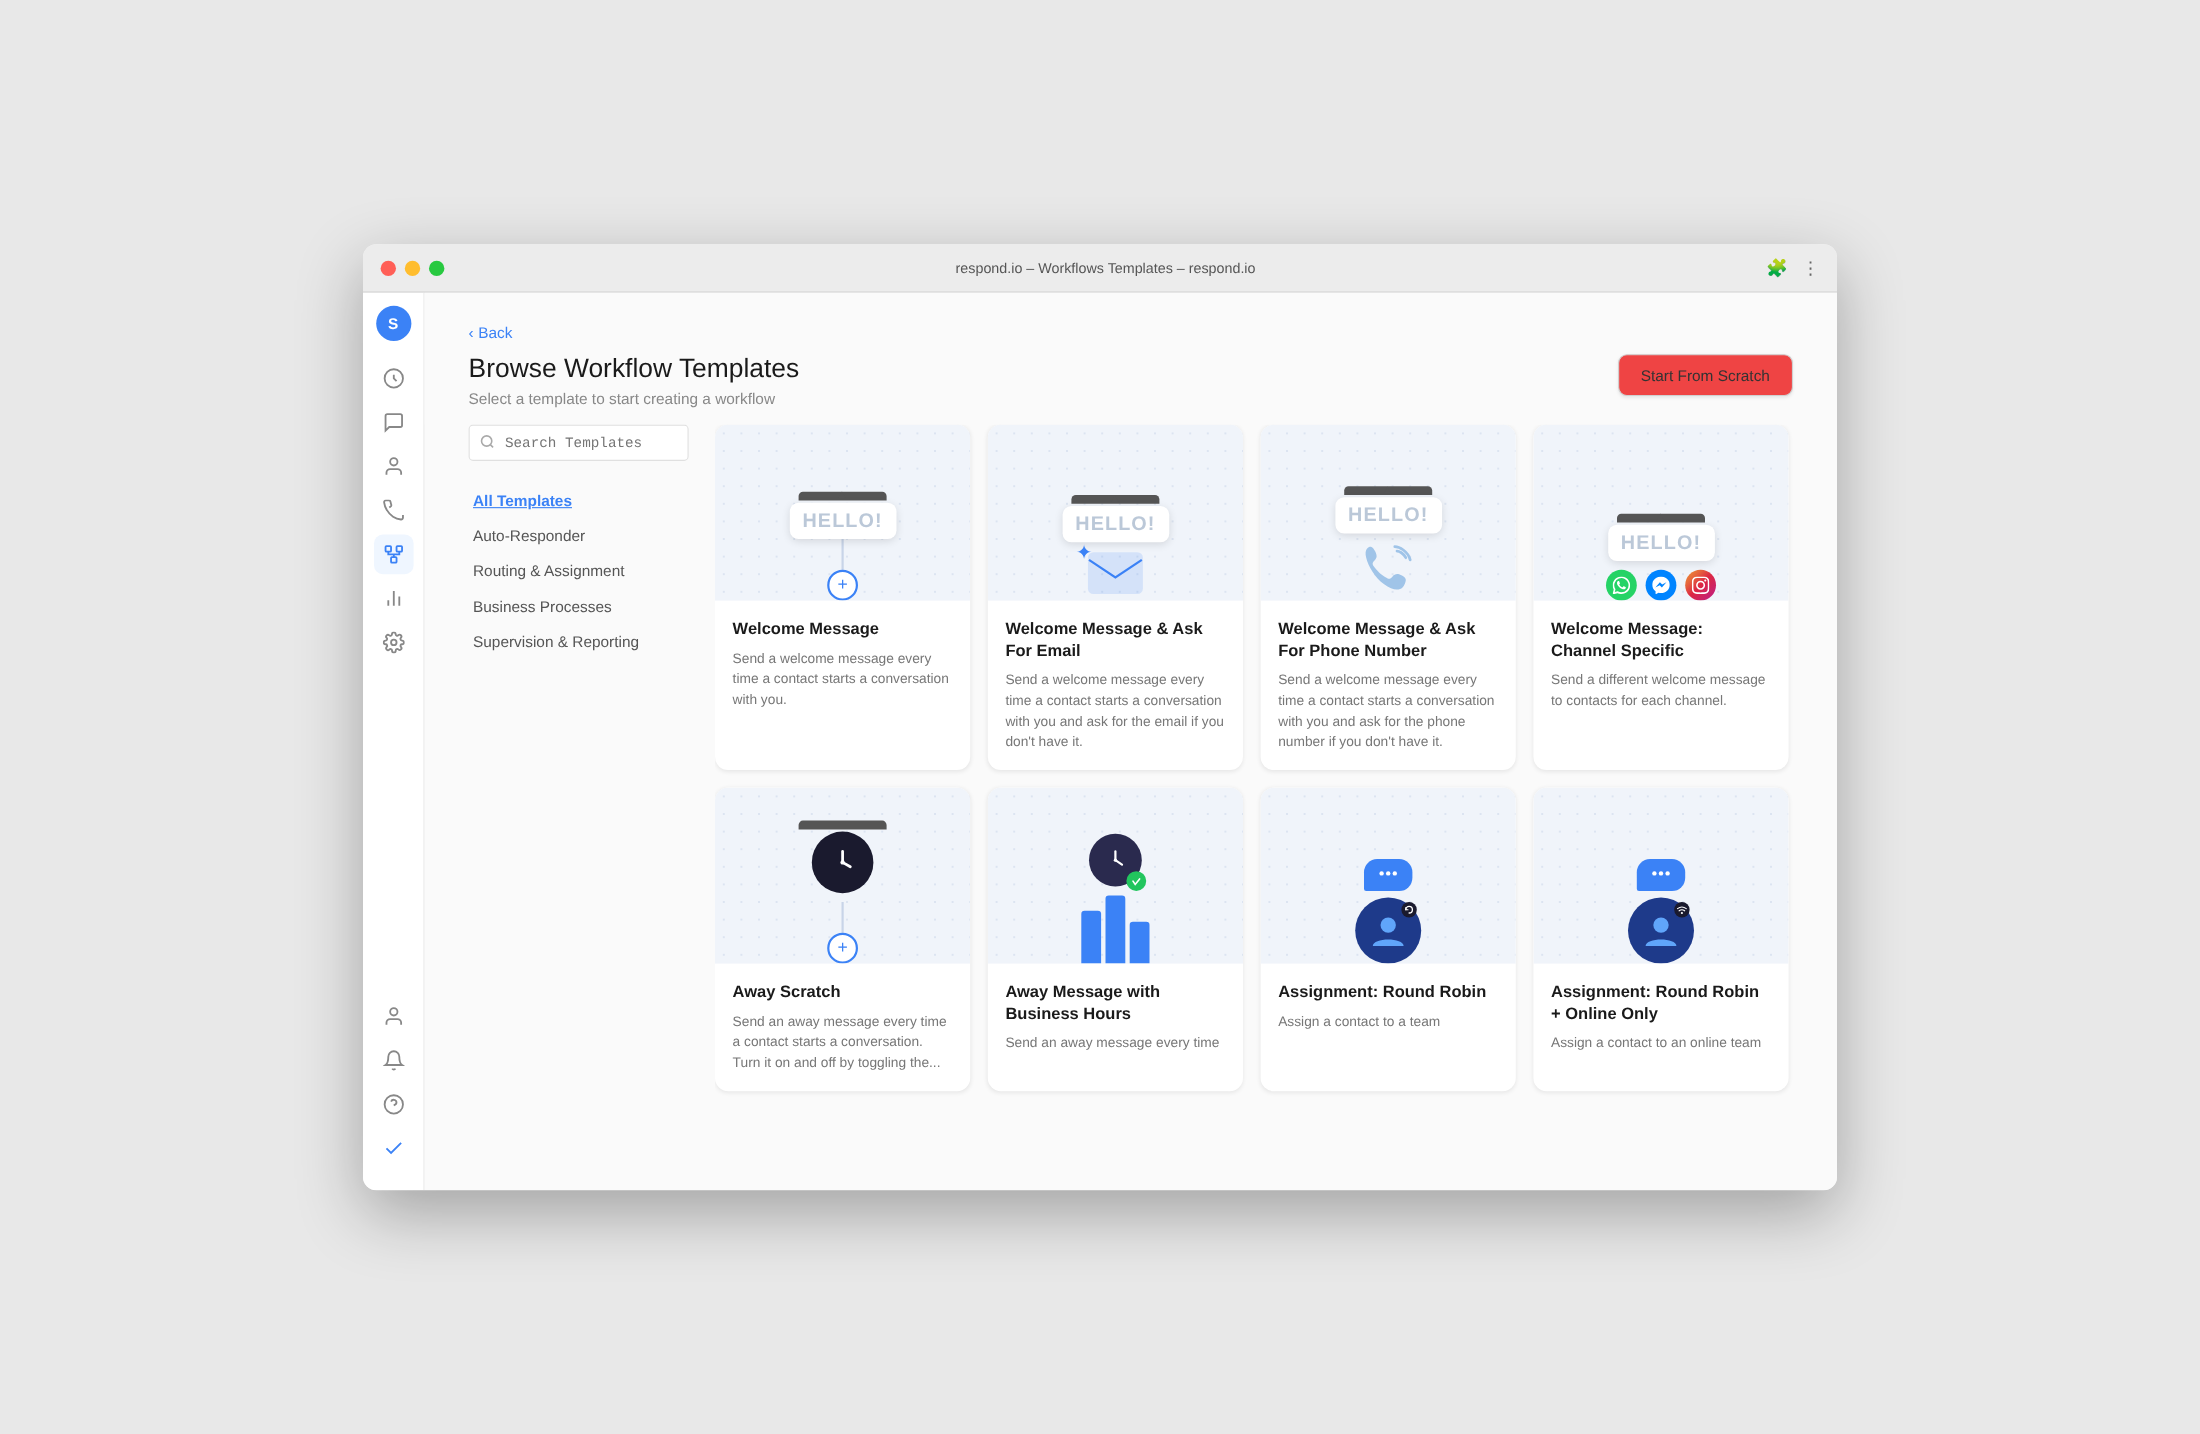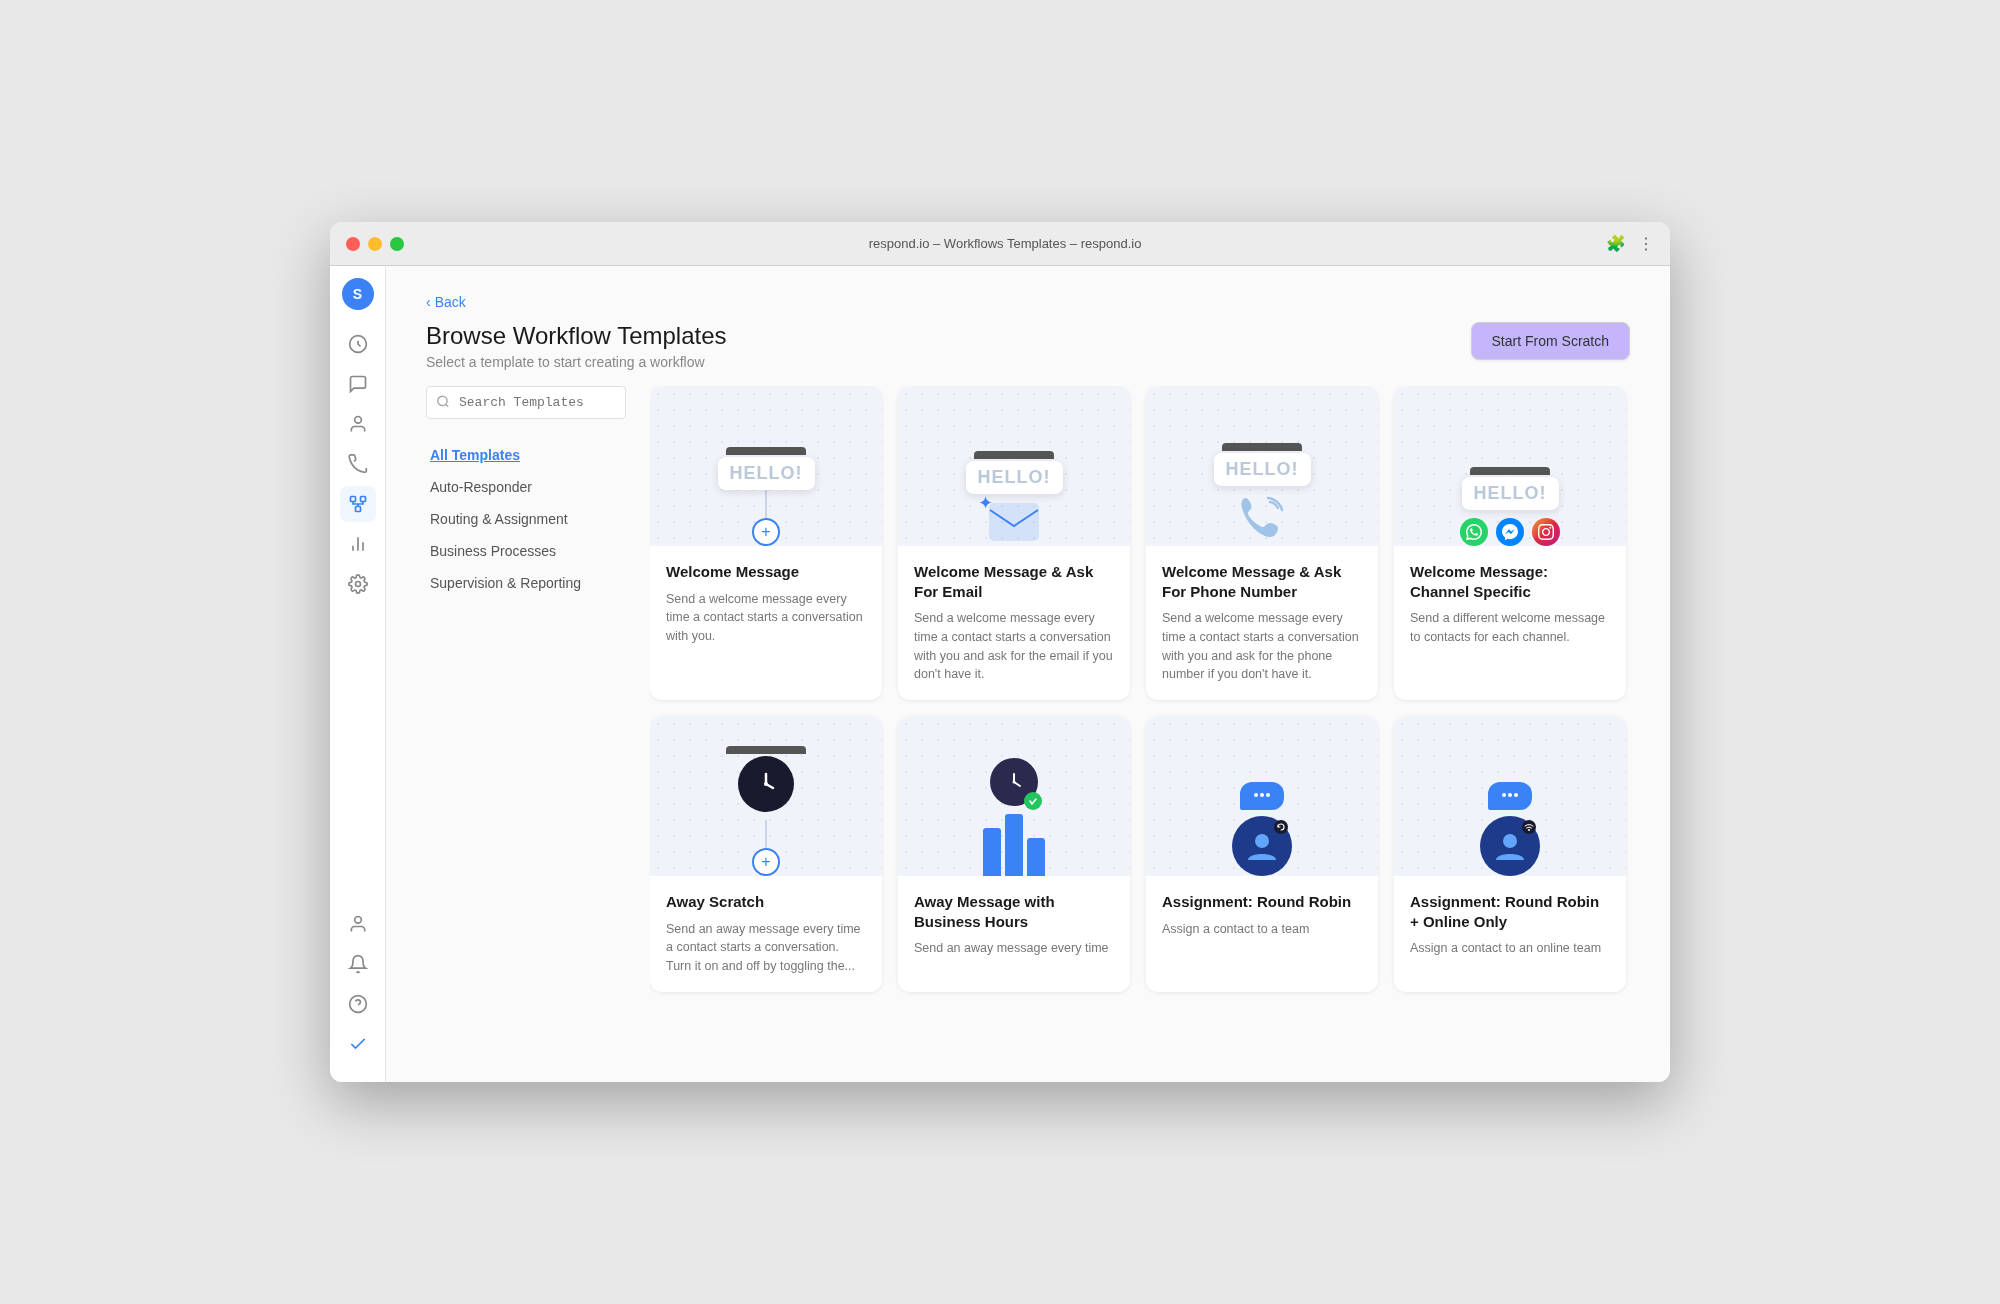--- a/index.html
+++ b/index.html
@@ -81,21 +81,21 @@
     }
     .back-link {
       display: flex; align-items: center; gap: 4px;
       color: #3b82f6; font-size: 14px; cursor: pointer; margin-bottom: 12px;
       text-decoration: none;
     }
     .header-row { display: flex; align-items: flex-start; justify-content: space-between; }
     .page-title { font-size: 24px; font-weight: 400; color: #1a1a1a; margin-bottom: 4px; }
     .page-subtitle { font-size: 14px; color: #888; }
     .start-scratch-btn {
-      background: #c4b5fd; border: 1.5px solid #d0d0d0; border-radius: 8px;
+      background: #ef4444; border: 1.5px solid #d0d0d0; border-radius: 8px;
       padding: 10px 20px; font-size: 14px; font-weight: 500; color: #333;
       cursor: pointer; white-space: nowrap;
       box-shadow: 0 1px 3px rgba(0,0,0,0.08);
     }
 
     
     .content-area {
       display: flex;
       flex: 1;
       overflow: hidden;

